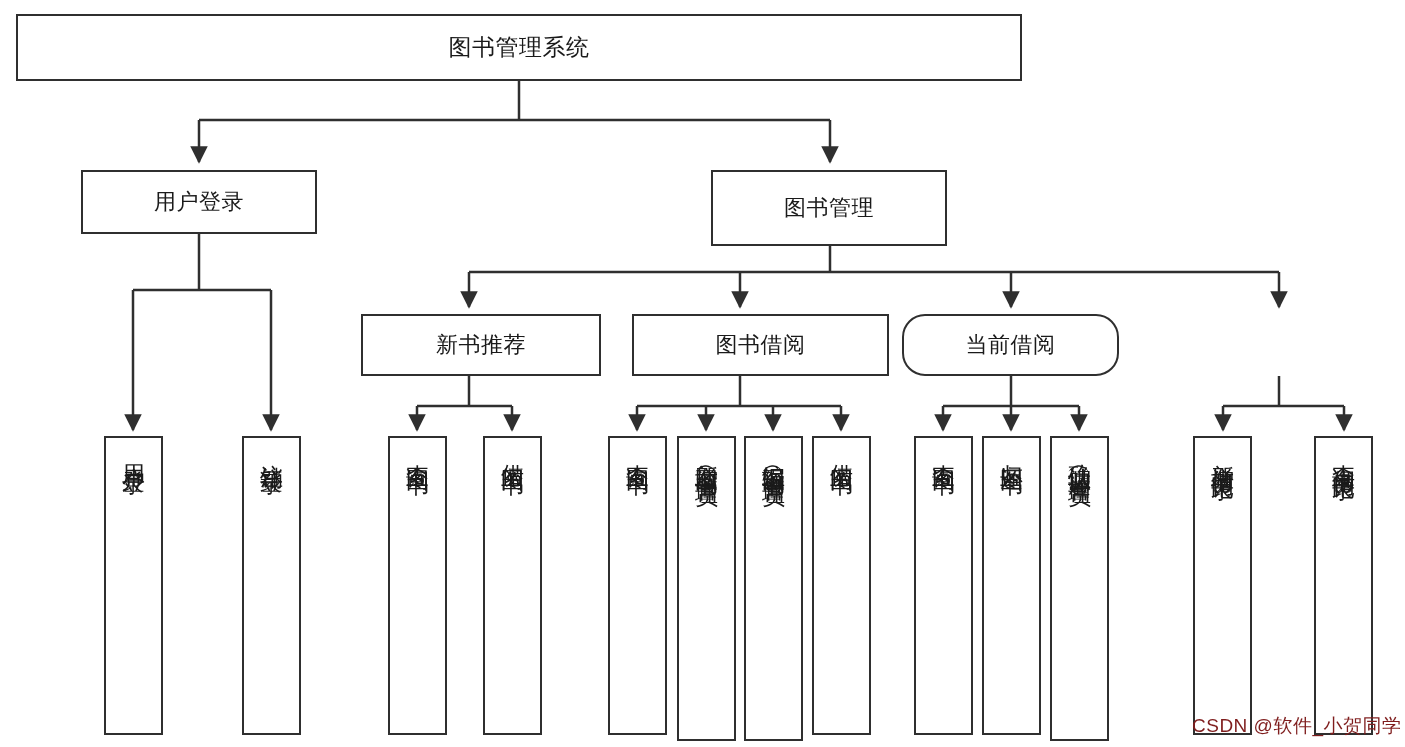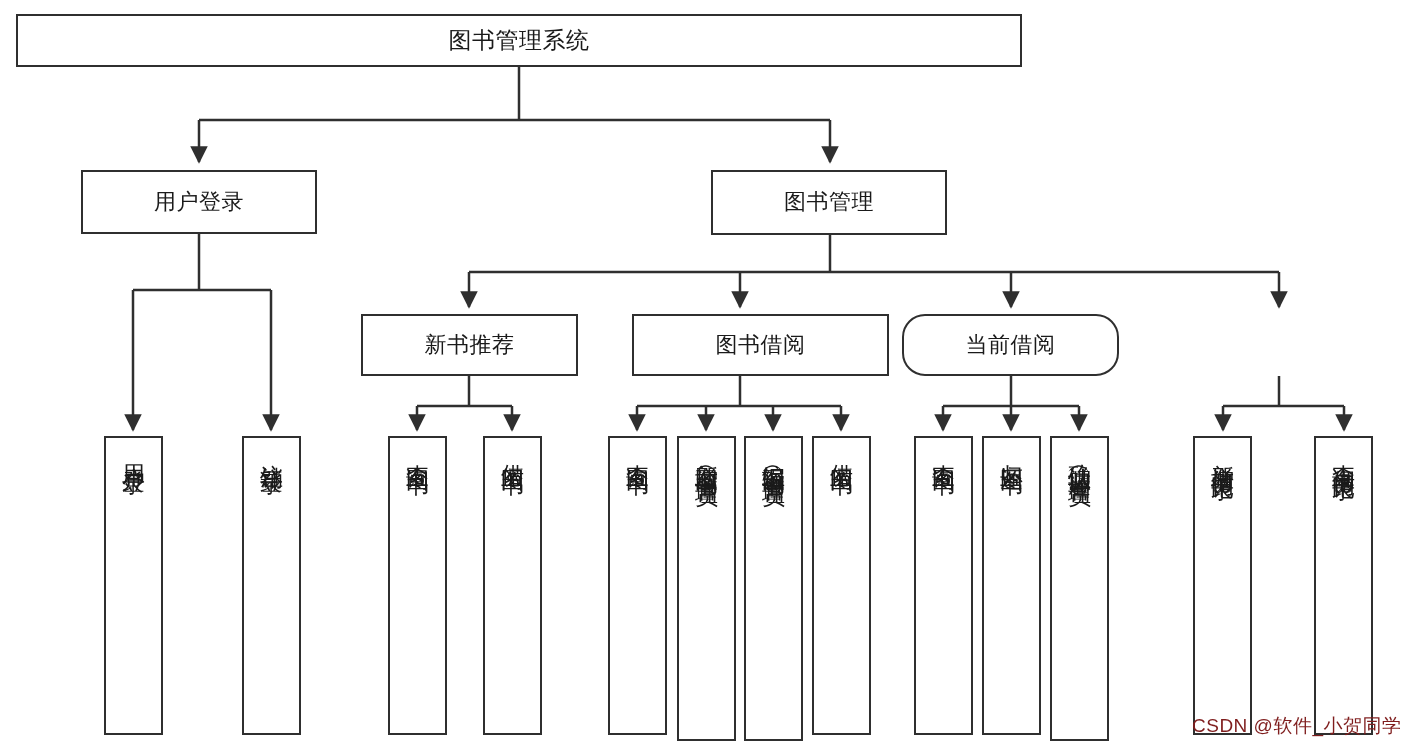--- a/index.html
+++ b/index.html
@@ -116,32 +116,32 @@
       <path d="M 1011 406 L 1011 430" marker-end="url(#arrow)"></path>
       <path d="M 1079 406 L 1079 430" marker-end="url(#arrow)"></path>
 
       <path d="M 1279 376 L 1279 406"></path>
       <path d="M 1223 406 L 1344 406"></path>
       <path d="M 1223 406 L 1223 430" marker-end="url(#arrow)"></path>
       <path d="M 1344 406 L 1344 430" marker-end="url(#arrow)"></path>
     </g>
   </svg>
 
-  <div class="node horizontal root" style="left:16px; top:14px; width:1006px; height:53px;">
+  <div class="node horizontal root" style="left:16px; top:14px; width:1006px; height:67px;">
     <span class="node-label">图书管理系统</span>
   </div>
 
   <div class="node horizontal" style="left:81px; top:170px; width:236px; height:64px;">
     <span class="node-label">用户登录</span>
   </div>
-  <div class="node horizontal" style="left:711px; top:170px; width:236px; height:65px;">
+  <div class="node horizontal" style="left:711px; top:170px; width:236px; height:76px;">
     <span class="node-label">图书管理</span>
   </div>
 
-  <div class="node horizontal" style="left:361px; top:314px; width:217px; height:62px;">
+  <div class="node horizontal" style="left:361px; top:314px; width:240px; height:62px;">
     <span class="node-label">新书推荐</span>
   </div>
   <div class="node horizontal" style="left:632px; top:314px; width:257px; height:62px;">
     <span class="node-label">图书借阅</span>
   </div>
   <div class="node horizontal" style="left:902px; top:314px; width:217px; height:62px;border-radius:23px;">
     <span class="node-label">当前借阅</span>
   </div>
 
   <div class="node vertical" style="left:104px; top:436px; width:59px; height:299px;">

